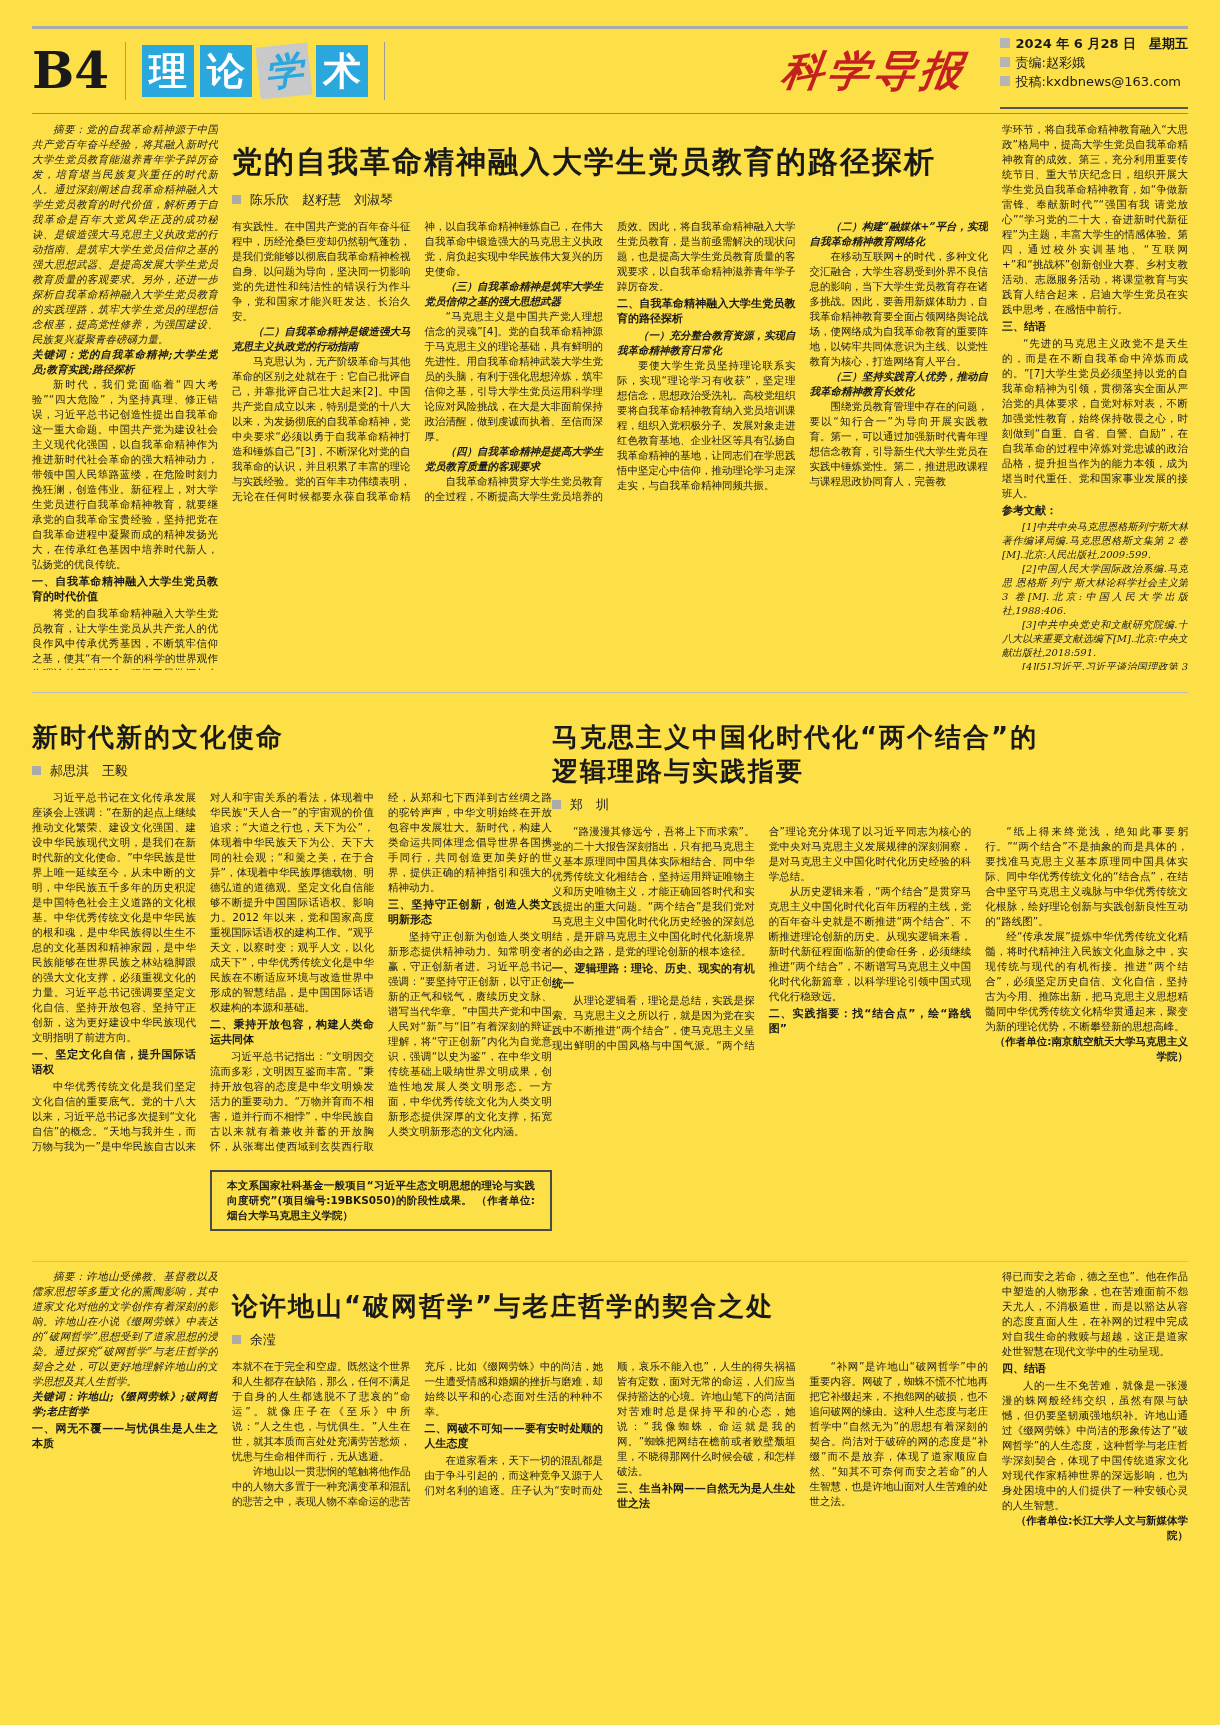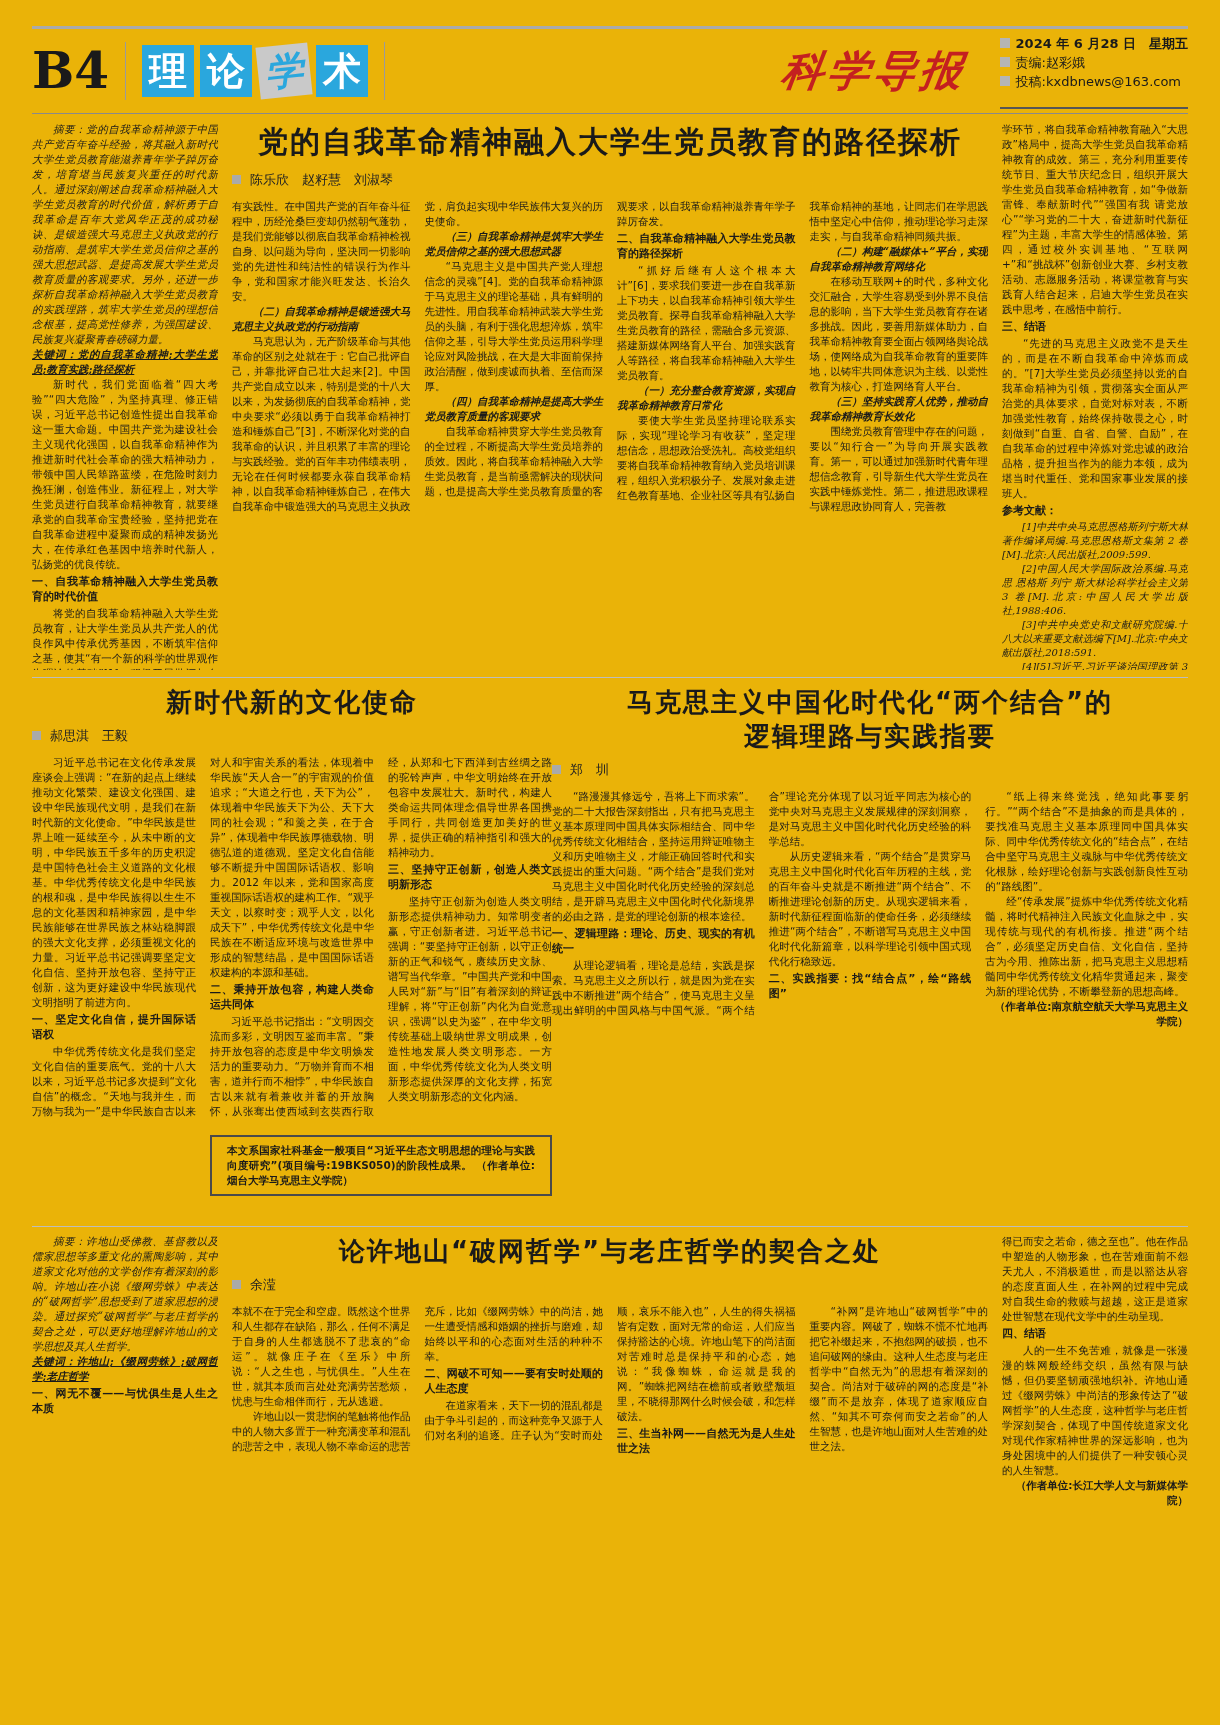--- a/index.html
+++ b/index.html
@@ -1,16 +1,16 @@
 <!DOCTYPE html>
 <html><head>
 <meta charset="utf-8">
 <style>
   html,body{margin:0;padding:0;background:#d9d9d9;}
-  .page{width:1220px;height:1725px;margin:0 auto;background:#eab308;box-sizing:border-box;
+  .page{width:1220px;height:1725px;margin:0 auto;background:#fde047;box-sizing:border-box;
         padding:26px 32px 18px;position:relative;overflow:hidden;
         font-family:"DejaVu Sans","Liberation Sans",sans-serif;color:#1a1a1a;}
   .topbar{height:3px;background:#aaa;margin-bottom:6px;}
   
   .hdr{display:flex;align-items:center;height:72px;border-bottom:1px solid #8a8a8a;padding-bottom:6px;}
   .edition{font-family:"DejaVu Serif","Liberation Serif",serif;font-weight:bold;font-size:50px;line-height:1;}
   .vline{width:1px;height:58px;background:#9a9a9a;margin:0 16px;}
   .logo{display:flex;gap:6px;}
   .sq{width:52px;height:52px;background:#2aa7dd;color:#fff;font-weight:bold;font-size:38px;
       display:flex;align-items:center;justify-content:center;}
@@ -18,38 +18,38 @@
       font-style:italic;transform:rotate(-6deg);}
   .hsp{flex:1;}
   .masthead{font-family:"DejaVu Serif","Liberation Serif",serif;font-style:italic;font-weight:bold;
       font-size:42px;color:#c42020;transform:skewX(-8deg);letter-spacing:4px;margin-right:34px;}
   .dateblock{font-size:13px;line-height:19px;border-bottom:2px solid #555;padding-bottom:16px;}
   .dateblock .row{display:flex;align-items:center;gap:6px;}
   .mk{display:inline-block;width:10px;height:10px;background:#b5b5b5;flex:0 0 auto;}
   .drow1{font-weight:bold;}
   
   .sep{border-top:1px solid #bdbdbd;margin:7px 0;}
-  .art-title{font-weight:bold;text-align:center;letter-spacing:2px;margin:0 0 2px;}
+  .art-title{font-weight:bold;text-align:left;letter-spacing:2px;margin:20px 0 2px;}
   .t-big{font-size:30px;}
   .t-mid{font-size:26px;line-height:34px;}
   .byline{text-align:left;font-size:13px;margin:8px 0 10px;color:#222;}
   .bsq{display:inline-block;width:9px;height:9px;background:#aaa;margin-right:9px;}
   .cols{text-align:justify;}
   .cols-4{column-count:4;column-gap:14px;}
   .cols-3{column-count:3;column-gap:14px;}
   .grid{display:flex;gap:14px;}
   .side{width:186px;flex:0 0 auto;overflow:hidden;}
   .cgrow{flex:1;min-width:0;}
   .blk{margin:0;font-size:10.5px;line-height:15px;}
   .blk-p{text-indent:2em;}
   .blk-pc{text-indent:0;}
   .blk-h{font-weight:bold;font-size:11px;margin:2px 0;text-indent:0;}
   .blk-k,.blk-kb,.blk-kh,.blk-ref,.blk-fund{font-family:"DejaVu Serif","Liberation Serif",serif;font-style:italic;}
   .blk-k{text-indent:2em;}
-  .blk-kb{font-weight:bold;text-decoration:underline;}
+  .blk-kb{font-weight:bold;}
   .blk-kh{font-weight:bold;text-indent:2em;}
   .blk-ref{text-indent:2em;font-size:10px;line-height:14px;}
   .blk-unit{font-weight:bold;text-align:right;text-indent:0;}
   
   .a1 .side{height:548px;}
   .a1 .cols-4{height:466px;overflow:hidden;}
   
   .row2{display:flex;}
   .a2{width:520px;flex:0 0 auto;}
   .a3{flex:1;min-width:0;}
@@ -111,21 +111,20 @@
         <div class="byline"><span class="bsq"></span><span>陈乐欣　赵籽慧　刘淑琴</span></div>
         <div class="cols cols-4">
             <p class="blk blk-pc">有实践性。在中国共产党的百年奋斗征程中，历经沧桑巨变却仍然朝气蓬勃，是我们党能够以彻底自我革命精神检视自身、以问题为导向，坚决同一切影响党的先进性和纯洁性的错误行为作斗争，党和国家才能兴旺发达、长治久安。</p>
             <p class="blk blk-kh">（二）自我革命精神是锻造强大马克思主义执政党的行动指南</p>
             <p class="blk blk-p">马克思认为，无产阶级革命与其他革命的区别之处就在于：它自己批评自己，并靠批评自己壮大起来[2]。中国共产党自成立以来，特别是党的十八大以来，为发扬彻底的自我革命精神，党中央要求“必须以勇于自我革命精神打造和锤炼自己”[3]，不断深化对党的自我革命的认识，并且积累了丰富的理论与实践经验。党的百年丰功伟绩表明，无论在任何时候都要永葆自我革命精神，以自我革命精神锤炼自己，在伟大自我革命中锻造强大的马克思主义执政党，肩负起实现中华民族伟大复兴的历史使命。</p>
             <p class="blk blk-kh">（三）自我革命精神是筑牢大学生党员信仰之基的强大思想武器</p>
             <p class="blk blk-p">“马克思主义是中国共产党人理想信念的灵魂”[4]。党的自我革命精神源于马克思主义的理论基础，具有鲜明的先进性。用自我革命精神武装大学生党员的头脑，有利于强化思想淬炼，筑牢信仰之基，引导大学生党员运用科学理论应对风险挑战，在大是大非面前保持政治清醒，做到虔诚而执着、至信而深厚。</p>
             <p class="blk blk-kh">（四）自我革命精神是提高大学生党员教育质量的客观要求</p>
             <p class="blk blk-p">自我革命精神贯穿大学生党员教育的全过程，不断提高大学生党员培养的质效。因此，将自我革命精神融入大学生党员教育，是当前亟需解决的现状问题，也是提高大学生党员教育质量的客观要求，以自我革命精神滋养青年学子踔厉奋发。</p>
             <p class="blk blk-h">二、自我革命精神融入大学生党员教育的路径探析</p>
-            <p class="blk blk-p">“抓好后继有人这个根本大计”[6]，要求我们要进一步在自我革新上下功夫，以自我革命精神引领大学生党员教育。探寻自我革命精神融入大学生党员教育的路径，需融合多元资源、搭建新媒体网络育人平台、加强实践育人等路径，将自我革命精神融入大学生党员教育。</p>
             <p class="blk blk-kh">（一）充分整合教育资源，实现自我革命精神教育日常化</p>
             <p class="blk blk-p">要使大学生党员坚持理论联系实际，实现“理论学习有收获”，坚定理想信念，思想政治受洗礼。高校党组织要将自我革命精神教育纳入党员培训课程，组织入党积极分子、发展对象走进红色教育基地、企业社区等具有弘扬自我革命精神的基地，让同志们在学思践悟中坚定心中信仰，推动理论学习走深走实，与自我革命精神同频共振。</p>
             <p class="blk blk-kh">（二）构建“融媒体+”平台，实现自我革命精神教育网络化</p>
             <p class="blk blk-p">在移动互联网+的时代，多种文化交汇融合，大学生容易受到外界不良信息的影响，当下大学生党员教育存在诸多挑战。因此，要善用新媒体助力，自我革命精神教育要全面占领网络舆论战场，使网络成为自我革命教育的重要阵地，以铸牢共同体意识为主线、以党性教育为核心，打造网络育人平台。</p>
             <p class="blk blk-kh">（三）坚持实践育人优势，推动自我革命精神教育长效化</p>
             <p class="blk blk-p">围绕党员教育管理中存在的问题，要以“知行合一”为导向开展实践教育。第一，可以通过加强新时代青年理想信念教育，引导新生代大学生党员在实践中锤炼党性。第二，推进思政课程与课程思政协同育人，完善教</p>
           </div>
       </div>
       <div class="side cols">
           <p class="blk blk-pc">学环节，将自我革命精神教育融入“大思政”格局中，提高大学生党员自我革命精神教育的成效。第三，充分利用重要传统节日、重大节庆纪念日，组织开展大学生党员自我革命精神教育，如“争做新雷锋、奉献新时代”“强国有我 请党放心”“学习党的二十大，奋进新时代新征程”为主题，丰富大学生的情感体验。第四，通过校外实训基地、“互联网+”和“挑战杯”创新创业大赛、乡村支教活动、志愿服务活动，将课堂教育与实践育人结合起来，启迪大学生党员在实践中思考，在感悟中前行。</p>

